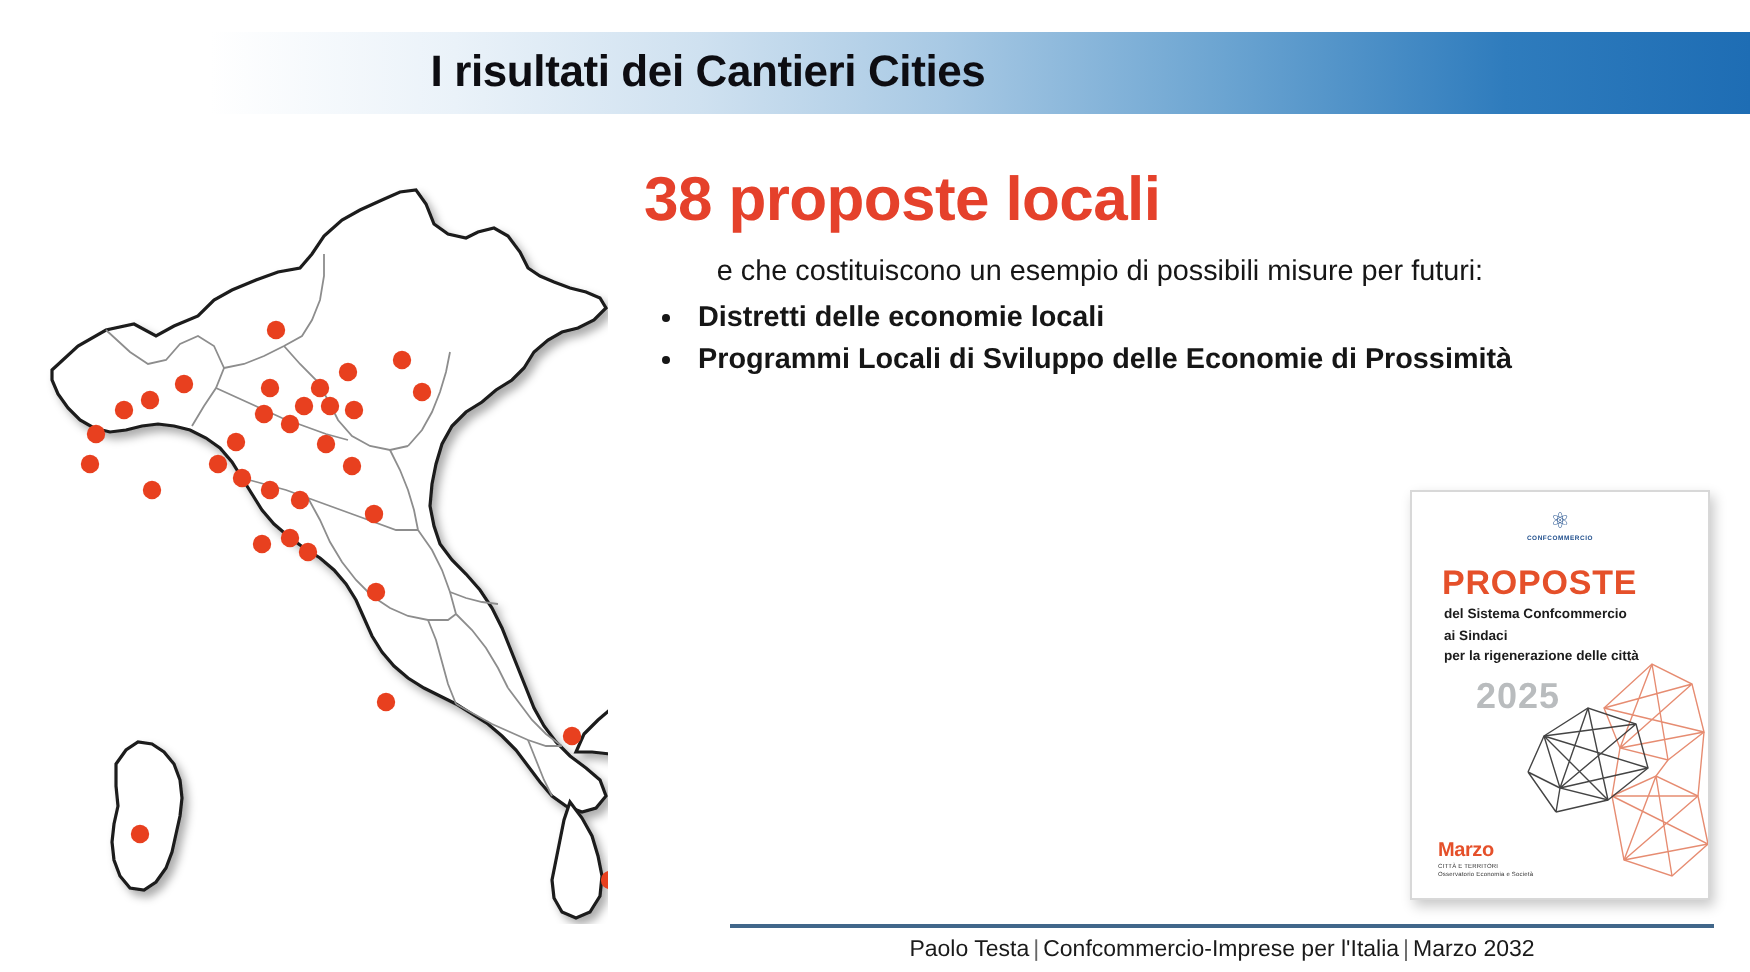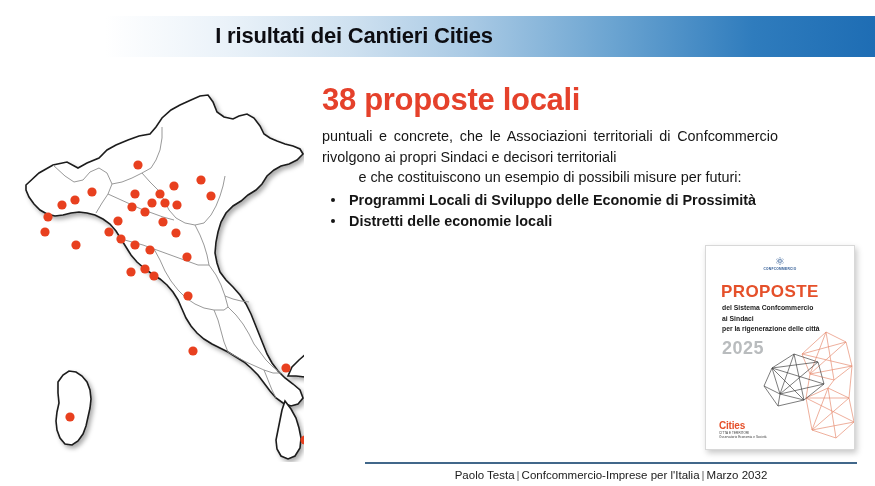--- a/index.html
+++ b/index.html
@@ -152,21 +152,21 @@
     left: 16px;
     top: 57px;
     font-size: 6.8px;
     font-weight: bold;
     color: #1b1b1b;
     line-height: 10.5px;
     width: 120px;
   }
   .cover-year {
     position: absolute;
-    left: 16px;
+    left: 32px;
     top: 92px;
     font-size: 18px;
     font-weight: bold;
     color: #b9bcbe;
     letter-spacing: 0.5px;
   }
   .cover-net {
     position: absolute;
     left: 0;
     top: 0;
@@ -318,24 +318,24 @@
       <circle cx="301" cy="368" r="4.6" fill="#e8401f"></circle>
       <circle cx="214" cy="412" r="4.6" fill="#e8401f"></circle>
       <circle cx="277" cy="409" r="4.6" fill="#e8401f"></circle>
       <circle cx="281" cy="418" r="4.6" fill="#e8401f"></circle>
     </g>
   </svg>
 </div>
 
 <div class="content">
   <div class="headline">38 proposte locali</div>
-  <p class="paragraph"><span>puntuali e concrete, che le Associazioni territoriali di Confcommercio rivolgono ai propri Sindaci e decisori territoriali</span> <span class="last-line">e che costituiscono un esempio di possibili misure per  futuri:</span></p>
+  <p class="paragraph"> <span class="last-line">e che costituiscono un esempio di possibili misure per  futuri:</span></p>
   <ul class="bullets">
+    <li><span class="dot"></span><span>Distretti delle economie locali</span></li>
     <li><span class="dot"></span><span>Programmi Locali di Sviluppo delle Economie di Prossimità</span></li>
-    <li><span class="dot"></span><span>Distretti delle economie locali</span></li>
   </ul>
 </div>
 
 <div class="cover">
   <svg class="cover-net" viewBox="0 0 148 203" xmlns="http://www.w3.org/2000/svg">
     <g stroke="#e5866a" stroke-width="0.7" fill="none" opacity="0.95">
       <path d="M96,108 L120,86 L140,96 L146,120 L128,134 L104,128 Z"></path>
       <path d="M96,108 L140,96 M96,108 L146,120 M120,86 L128,134 M120,86 L104,128 M140,96 L104,128 M146,120 L104,128"></path>
       <path d="M100,152 L122,142 L143,152 L148,176 L130,192 L106,184 Z"></path>
       <path d="M100,152 L143,152 M100,152 L148,176 M122,142 L130,192 M122,142 L106,184 M143,152 L106,184 M148,176 L106,184"></path>
@@ -355,20 +355,20 @@
 
   <div class="cover-title">PROPOSTE</div>
   <div class="cover-sub">
     <div>del Sistema Confcommercio</div>
     <div>ai Sindaci</div>
     <div>per la rigenerazione delle città</div>
   </div>
   <div class="cover-year">2025</div>
 
   <div class="cover-brand">
-    <div class="name">Cities</div>
+    <div class="name">Marzo</div>
     <div class="tag">CITTÀ E TERRITORI</div>
     <div class="tag">Osservatorio Economia e Società</div>
   </div>
 </div>
 
 <div class="footer-rule"></div>
 <div class="footer-text"><b>Paolo Testa</b><span class="footer-sep">|</span><span>Confcommercio-Imprese per l'Italia</span><span class="footer-sep">|</span><span>Marzo 2032</span></div>
 
 </body></html>

